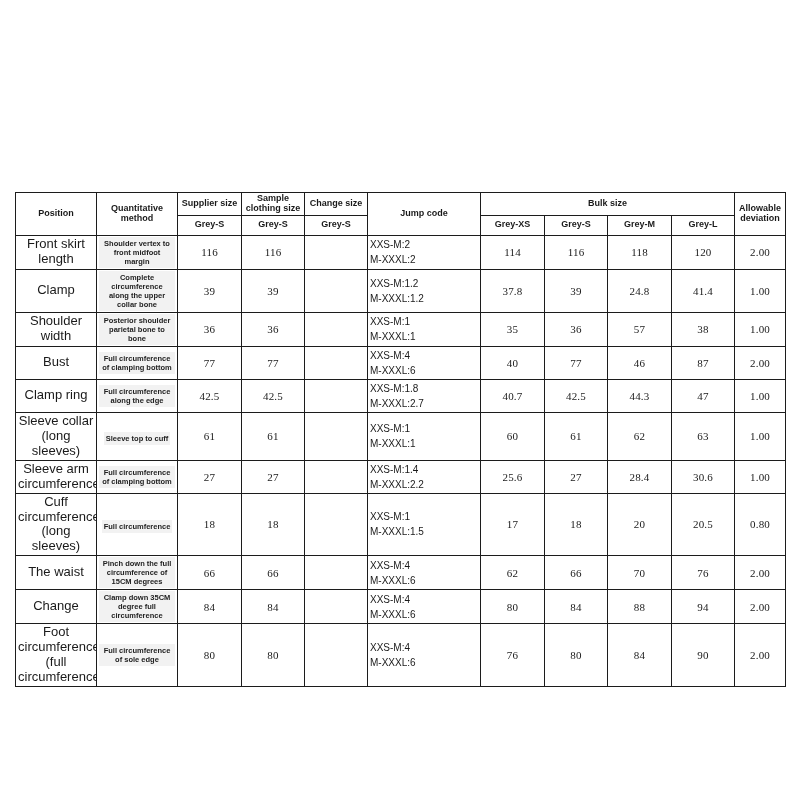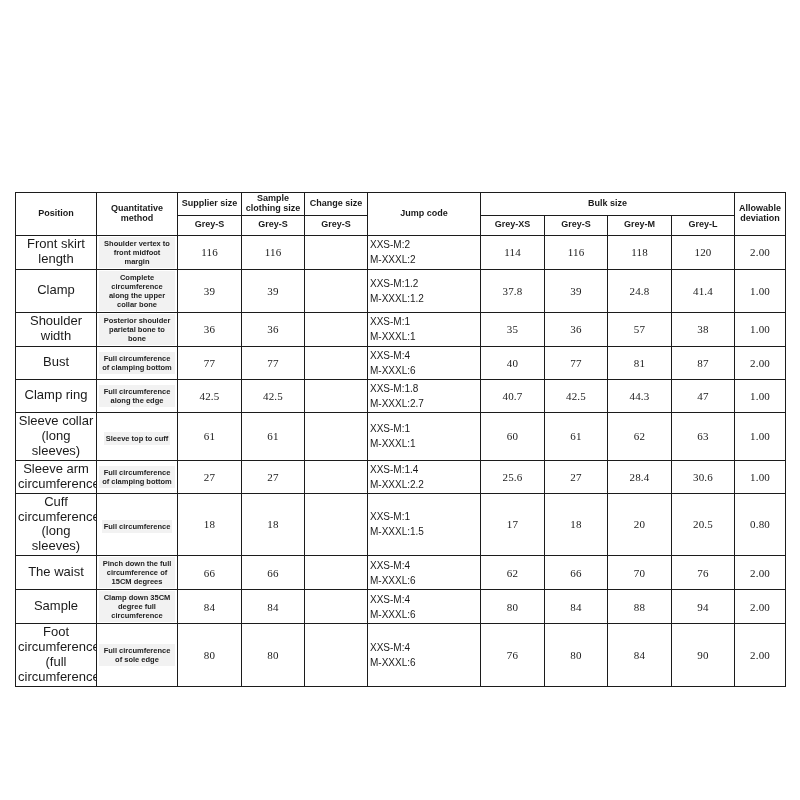--- a/index.html
+++ b/index.html
@@ -163,21 +163,21 @@
           <td class="method"><span class="method-box">Full circumference of clamping bottom</span></td>
           <td class="num">77</td>
           <td class="num">77</td>
           <td class="num"></td>
           <td class="jump">
             <div class="jump-line">XXS-M:4</div>
             <div class="jump-line">M-XXXL:6</div>
           </td>
           <td class="num">40</td>
           <td class="num">77</td>
-          <td class="num">81</td>
+          <td class="num">46</td>
           <td class="num">87</td>
           <td class="num">2.00</td>
         </tr>
         <tr>
           <td class="pos">Clamp ring</td>
           <td class="method"><span class="method-box">Full circumference along the edge</span></td>
           <td class="num">42.5</td>
           <td class="num">42.5</td>
           <td class="num"></td>
           <td class="jump">
@@ -248,21 +248,21 @@
             <div class="jump-line">XXS-M:4</div>
             <div class="jump-line">M-XXXL:6</div>
           </td>
           <td class="num">62</td>
           <td class="num">66</td>
           <td class="num">70</td>
           <td class="num">76</td>
           <td class="num">2.00</td>
         </tr>
         <tr>
-          <td class="pos">Sample</td>
+          <td class="pos">Change</td>
           <td class="method"><span class="method-box">Clamp down 35CM degree full circumference</span></td>
           <td class="num">84</td>
           <td class="num">84</td>
           <td class="num"></td>
           <td class="jump">
             <div class="jump-line">XXS-M:4</div>
             <div class="jump-line">M-XXXL:6</div>
           </td>
           <td class="num">80</td>
           <td class="num">84</td>

